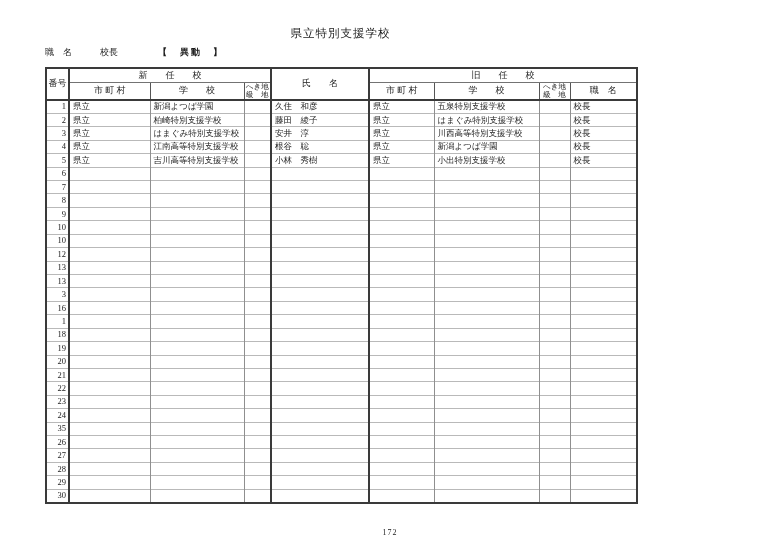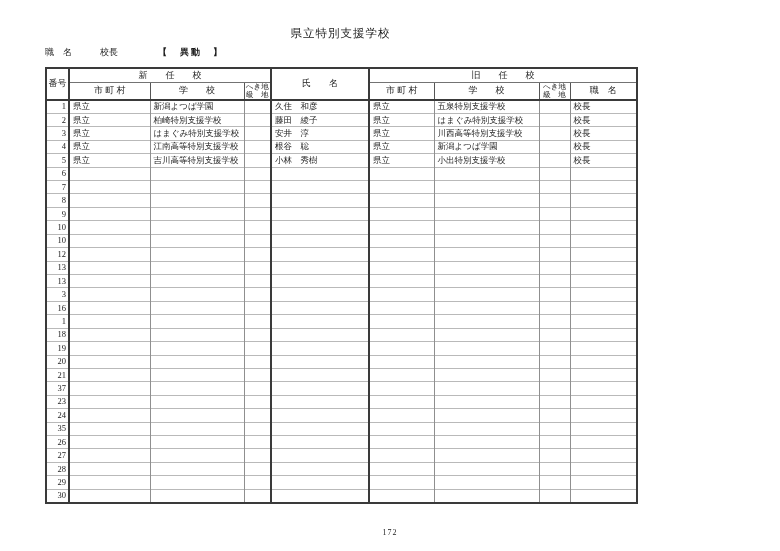--- a/index.html
+++ b/index.html
@@ -364,21 +364,21 @@
     <td></td>
     <td></td>
     <td class="c-c"></td>
     <td class="cell-name"></td>
     <td></td>
     <td></td>
     <td class="c-c"></td>
     <td></td>
   </tr>
         <tr>
-    <td class="c-no">37</td>
+    <td class="c-no">22</td>
     <td></td>
     <td></td>
     <td class="c-c"></td>
     <td class="cell-name"></td>
     <td></td>
     <td></td>
     <td class="c-c"></td>
     <td></td>
   </tr>
         <tr>

